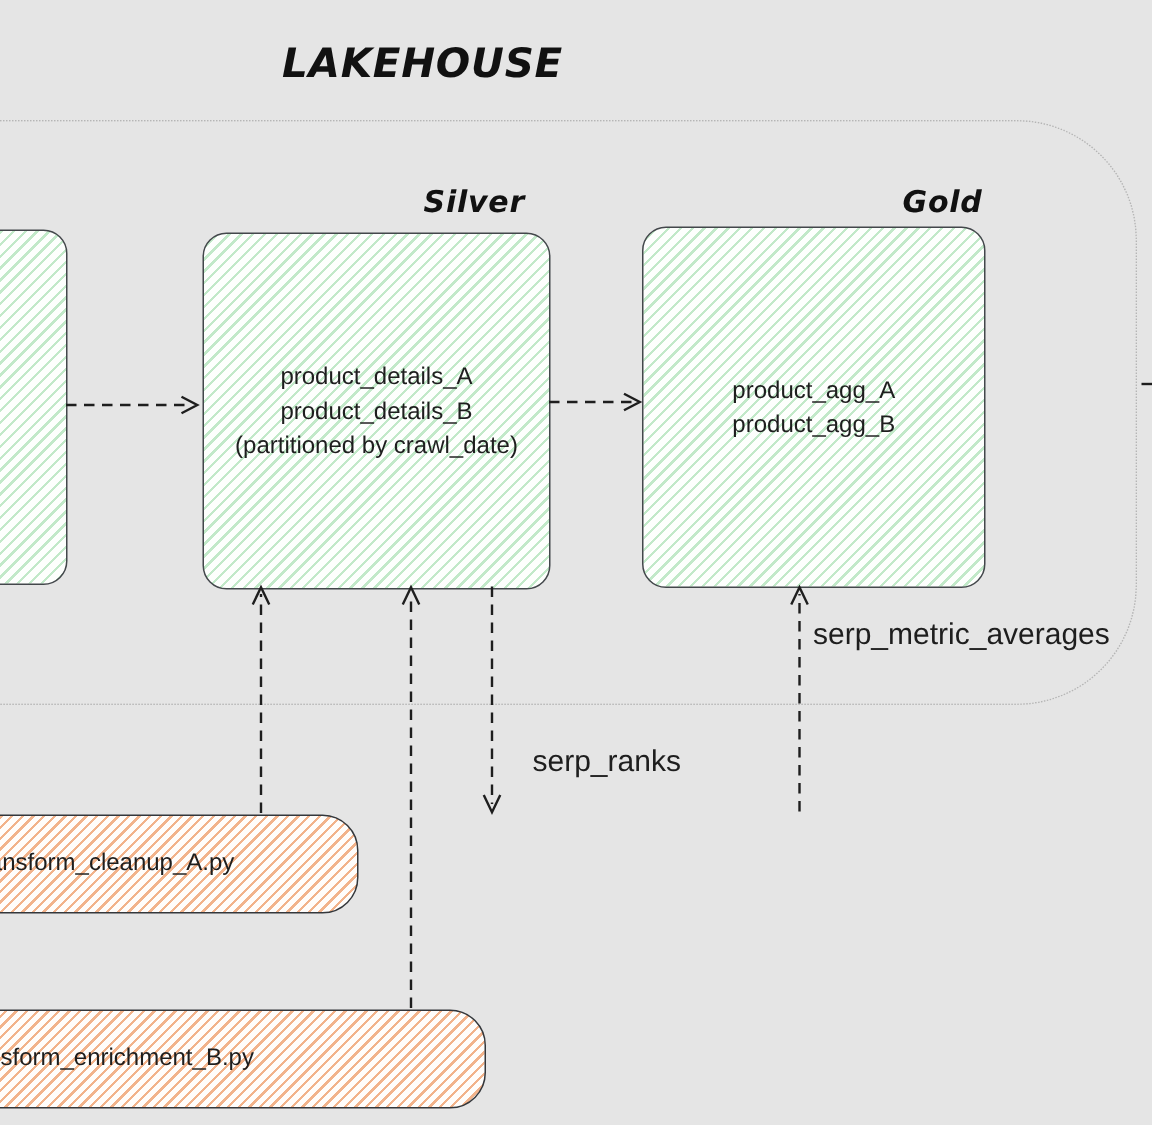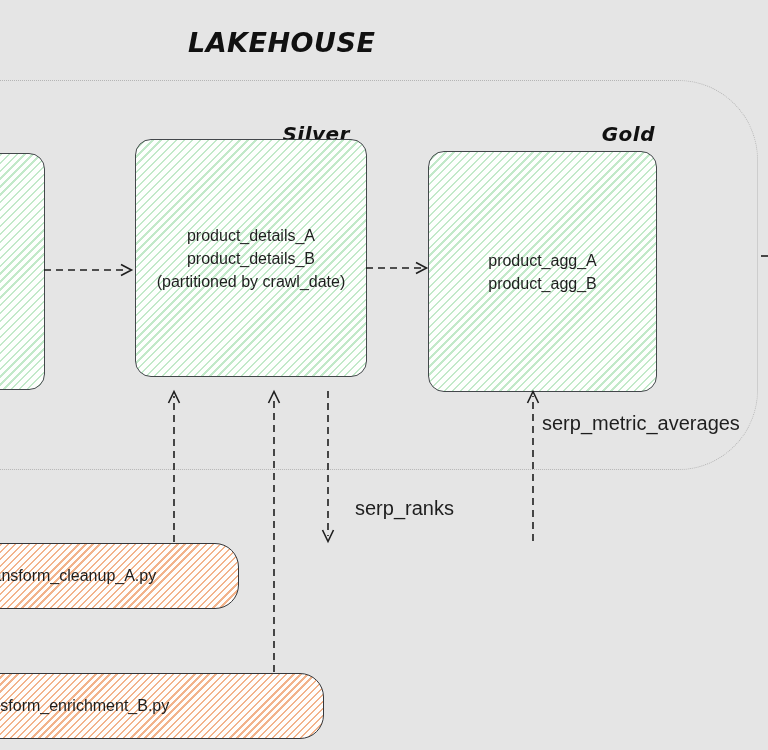--- a/index.html
+++ b/index.html
@@ -24,21 +24,21 @@
   .zone-label.gold{left:428px;width:227px;}
   
   .table-box{
     border:1.8px solid #43474b;border-radius:16px;
     background-color:#fdfffd;
     background-image:repeating-linear-gradient(135deg,#c2e9c9 0px,#c2e9c9 1.6px,transparent 1.6px,transparent 5.6px);
     display:flex;flex-direction:column;align-items:center;justify-content:center;
     font-size:16px;line-height:23px;text-align:center;
   }
   .box-left{left:-80px;top:153px;width:123px;height:235px;}
-  .box-silver{left:135px;top:139px;width:230px;height:236px;justify-content:center;}
+  .box-silver{left:135px;top:155px;width:230px;height:236px;justify-content:center;}
   .box-gold{left:428px;top:151px;width:227px;height:239px;}
   
   .script-box{
     border:1.6px solid #34373b;border-radius:24px;
     background-color:#fffdfb;
     background-image:repeating-linear-gradient(135deg,#f2b38b 0px,#f2b38b 1.6px,transparent 1.6px,transparent 5px);
     display:flex;flex-direction:column;align-items:center;justify-content:center;
     font-size:16px;line-height:22px;text-align:center;
   }
   .box-cleanup{left:-100px;top:543px;width:337px;height:64px;}

